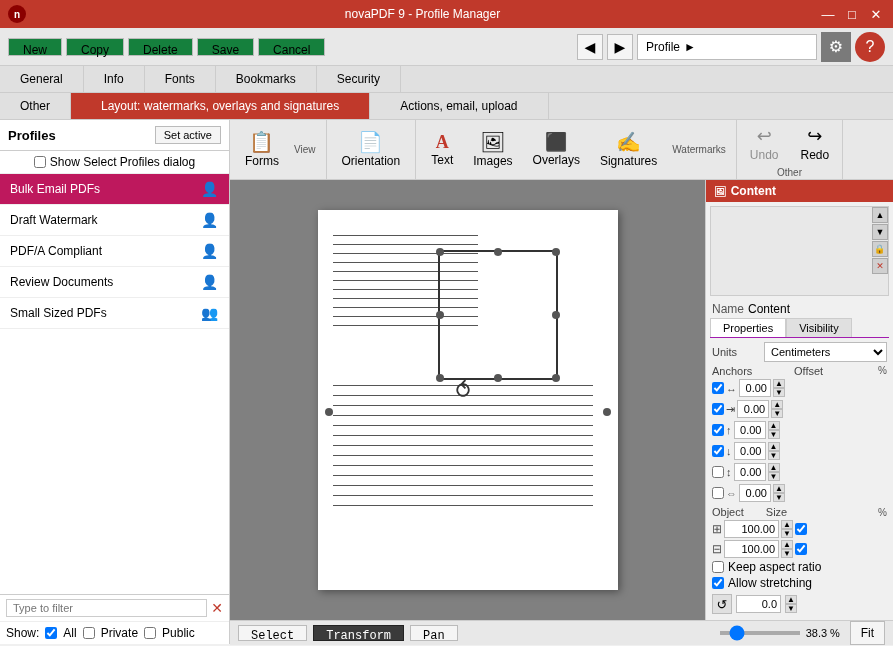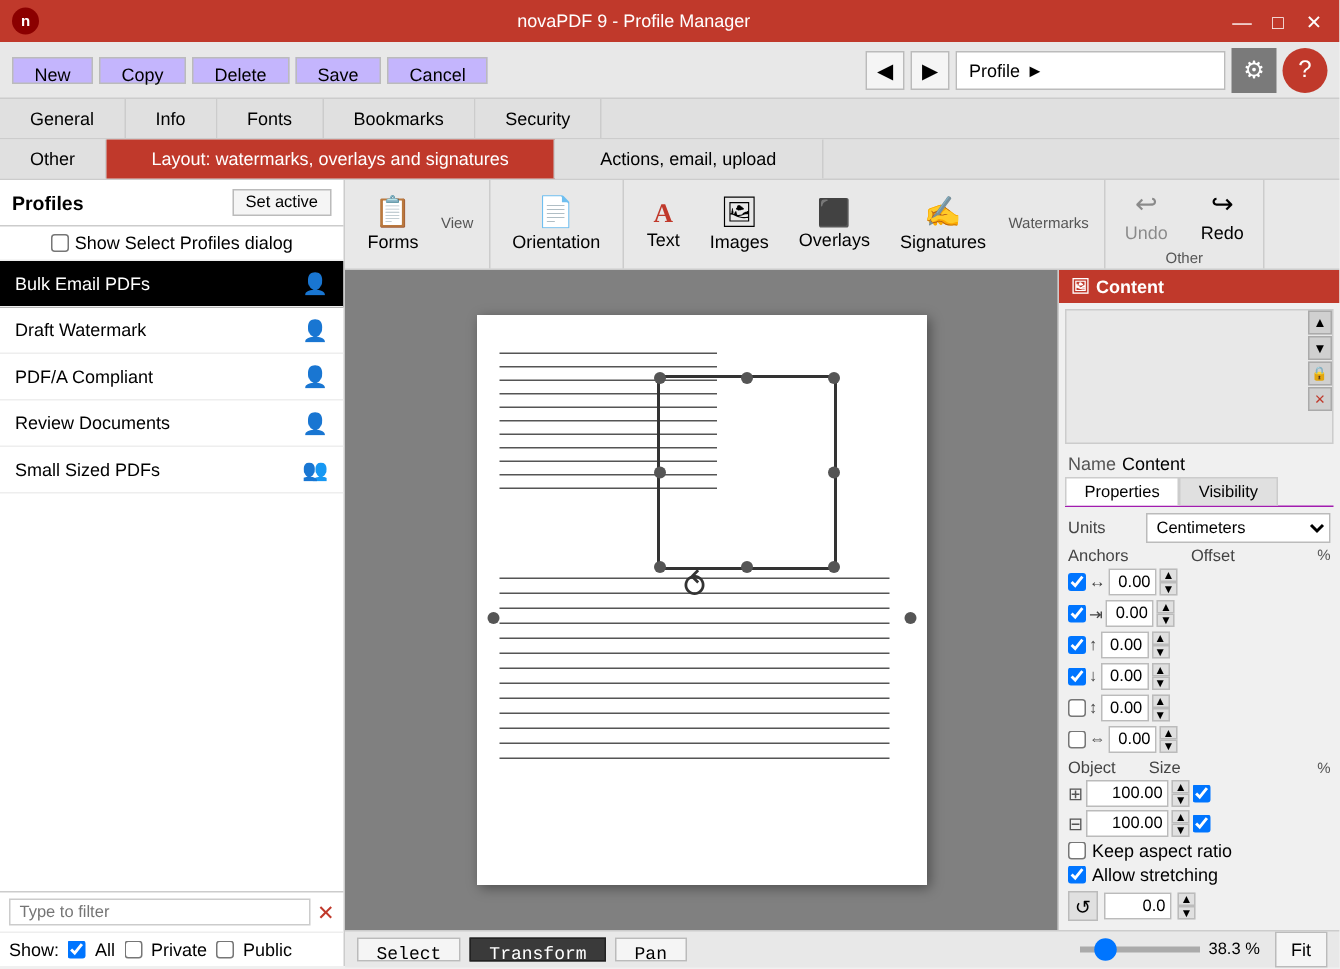--- a/index.html
+++ b/index.html
@@ -23,21 +23,21 @@
     .toolbar {
       background: #e8e8e8;
       height: 38px;
       display: flex;
       align-items: center;
       padding: 0 8px;
       gap: 4px;
       border-bottom: 1px solid #ccc;
     }
     .toolbar-btn {
-      background: #c4b5fd;
+      background: #15803d;
       border: 1px solid #bbb;
       padding: 4px 14px;
       cursor: pointer;
       font-size: 12px;
       height: 18px;
     }
     .toolbar-nav-btn {
       background: #f5f5f5;
       border: 1px solid #bbb;
       width: 26px; height: 26px;
@@ -133,21 +133,21 @@
       border-bottom: 1px solid #eee;
       font-size: 11px; gap: 4px; justify-content: center;
     }
     .profile-list { flex: 1; overflow-y: auto; }
     .profile-item {
       display: flex; align-items: center; justify-content: space-between;
       padding: 7px 10px;
       cursor: pointer;
       border-bottom: 1px solid #eee;
     }
-    .profile-item.active { background: #000000; color: white; }
+    .profile-item.active { background: #be185d; color: white; }
     .profile-icon { font-size: 14px; }
     .filter-row {
       display: flex; align-items: center;
       padding: 4px 6px;
       border-top: 1px solid #ccc;
       gap: 4px;
     }
     .filter-input {
       flex: 1;
       border: 1px solid #ccc;

